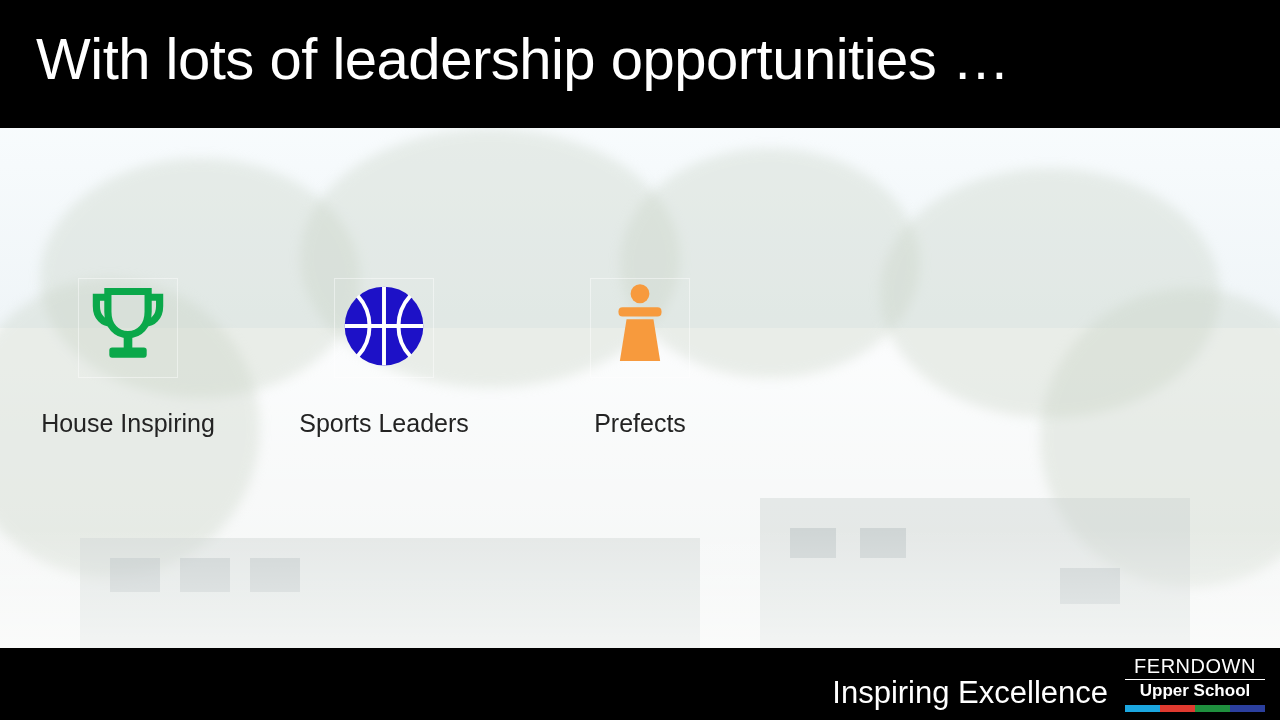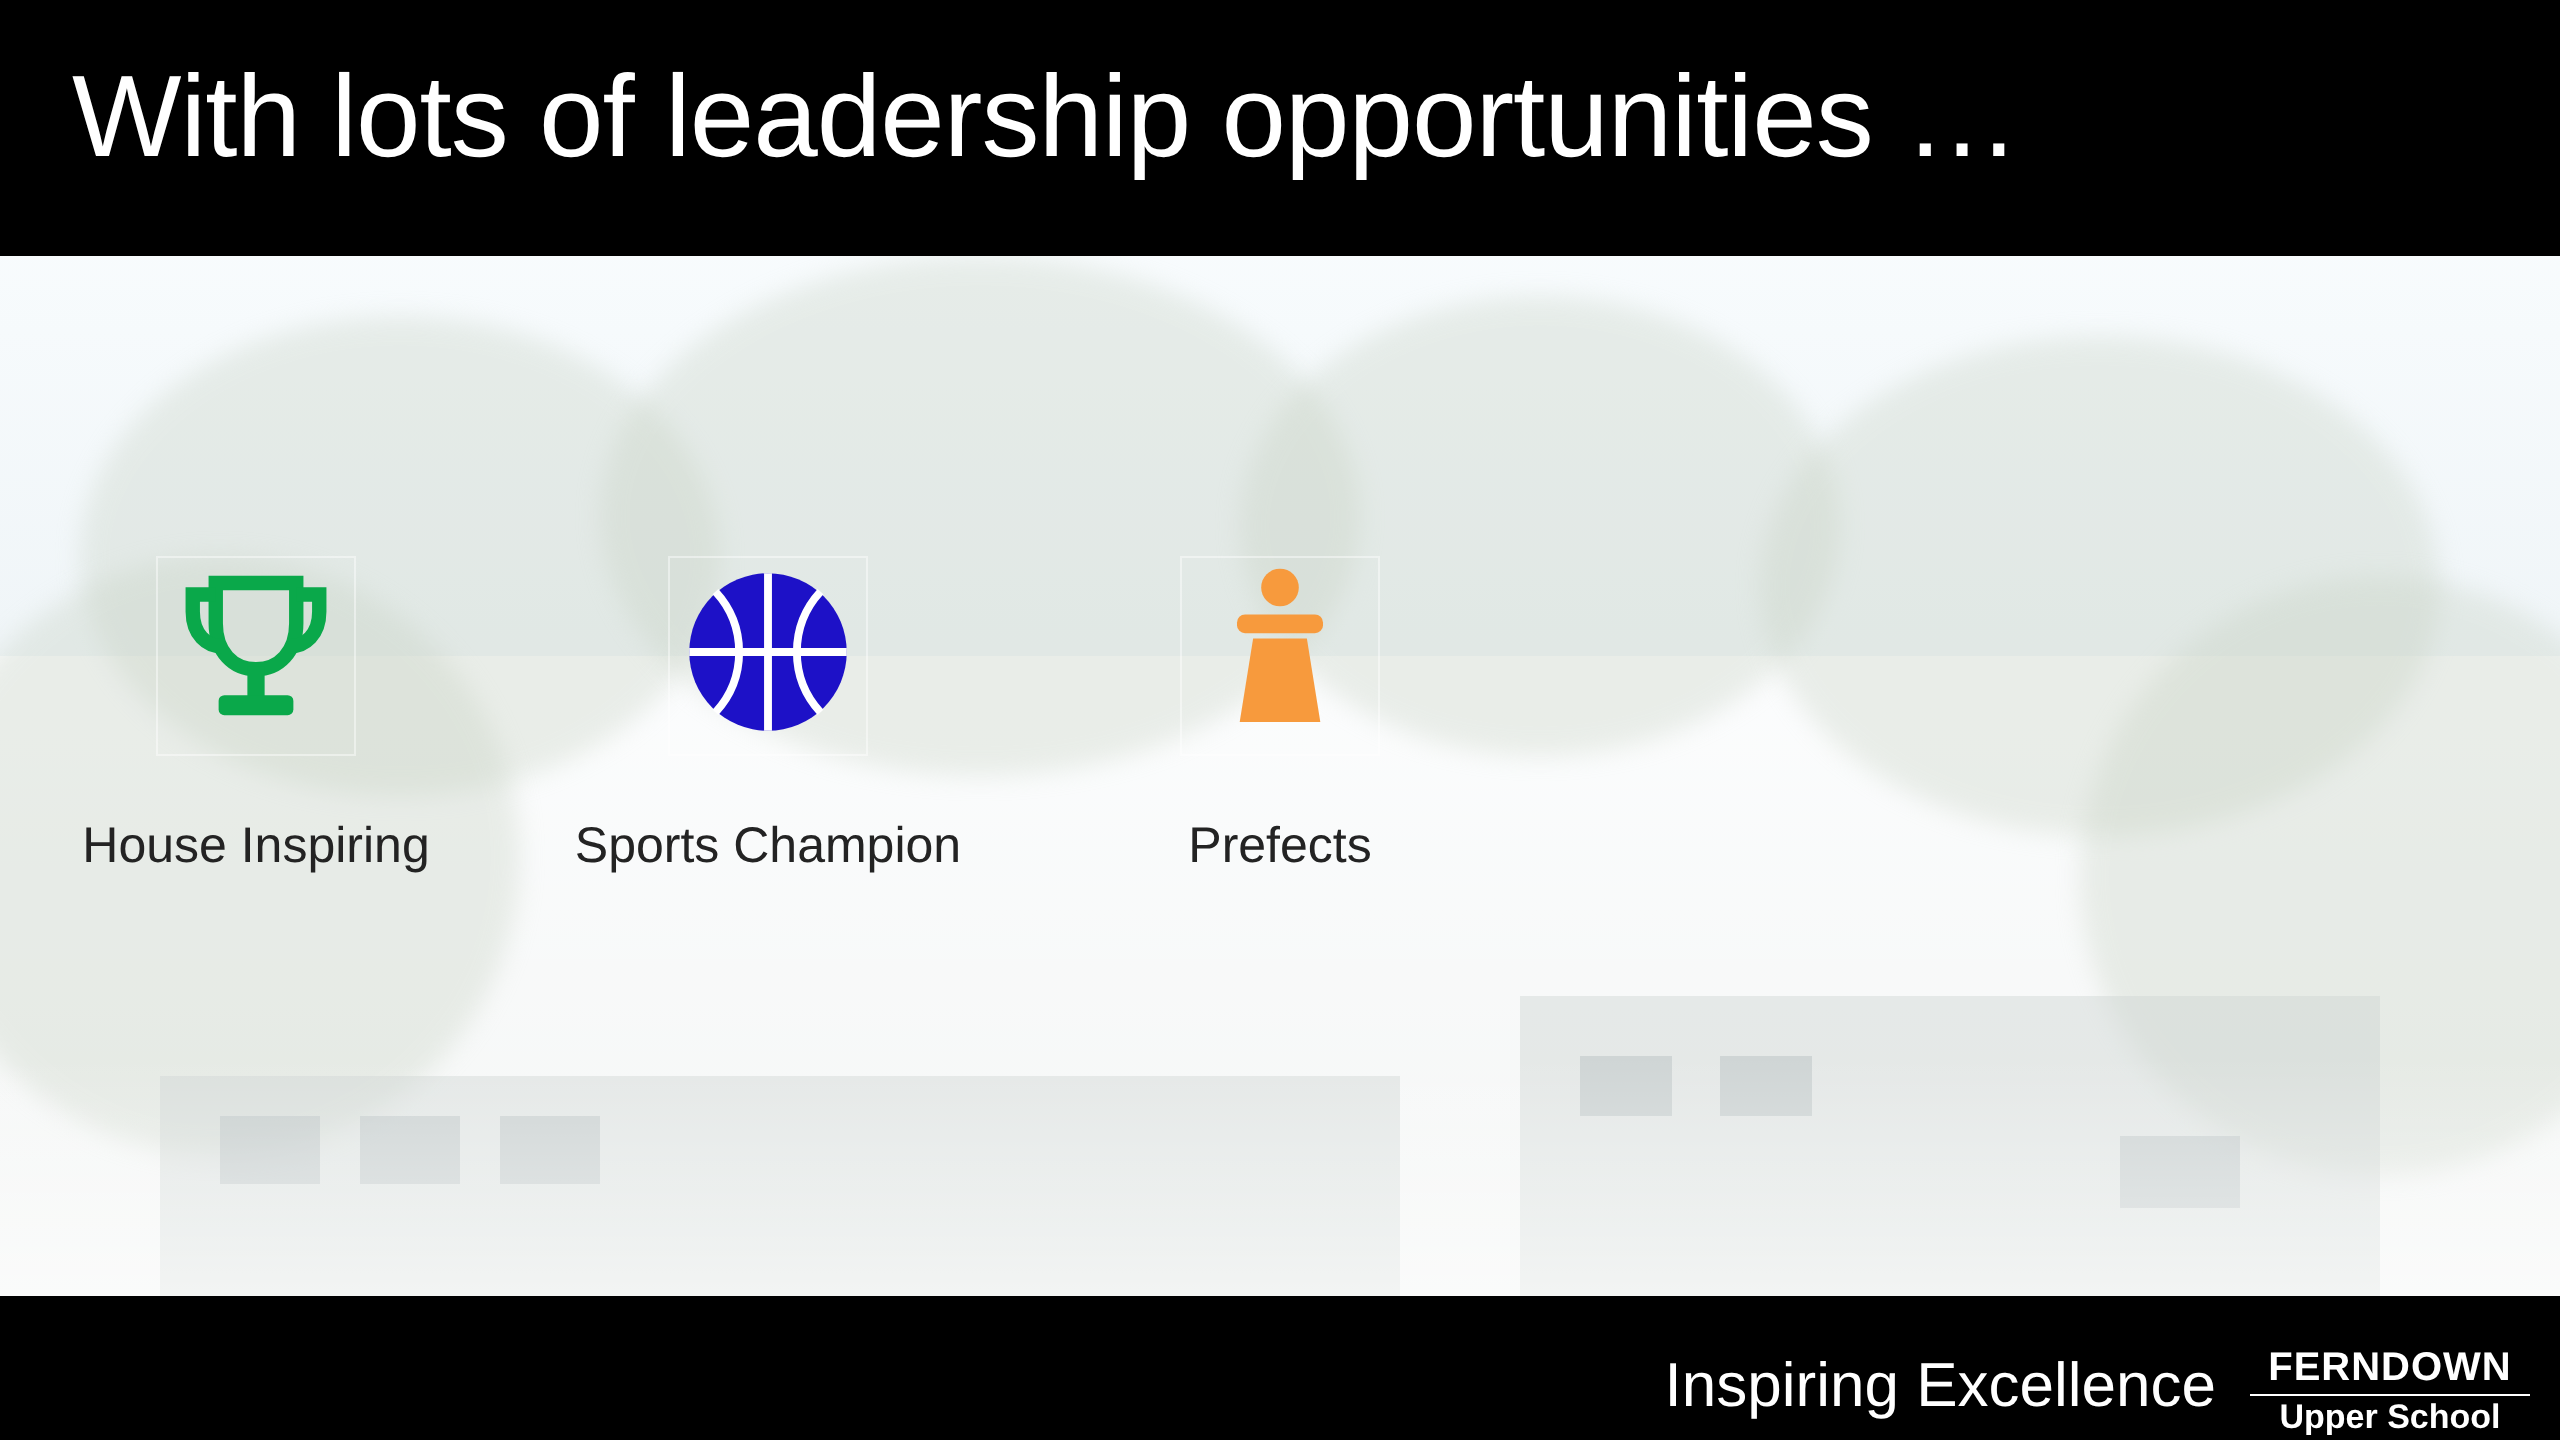--- a/index.html
+++ b/index.html
@@ -138,24 +138,23 @@
   .logo {
     position: absolute;
     right: 10px;
     top: 8px;
     width: 150px;
     text-align: center;
   }
   .logo-top {
     color: #ffffff;
     font-size: 20px;
-    font-weight: bold;
+    font-weight: normal;
     letter-spacing: 0.5px;
     line-height: 1.05;
-    margin-top: 18px;
   }
   .logo-rule {
     width: 140px;
     height: 1px;
     background: #ffffff;
     margin: 2px auto 2px auto;
   }
   .logo-sub {
     color: #ffffff;
     font-size: 17px;
@@ -226,21 +225,21 @@
               <circle cx="32" cy="32" r="30" fill="#1d11c7"></circle>
               <g stroke="#ffffff" stroke-width="3" fill="none">
                 <line x1="32" y1="2" x2="32" y2="62"></line>
                 <line x1="2" y1="32" x2="62" y2="32"></line>
                 <path d="M12 9 C24 22 24 42 12 55"></path>
                 <path d="M52 9 C40 22 40 42 52 55"></path>
               </g>
             </svg>
           </span>
         </div>
-        <div class="caption">Sports Champion</div>
+        <div class="caption">Sports Leaders</div>
       </div>
 
       <div class="item">
         <div class="icon-box">
           <span>
             <svg width="86" height="86" viewBox="0 0 64 64" aria-hidden="true">
               <circle cx="32" cy="8" r="7" fill="#f79a3d"></circle>
               <rect x="16" y="18" width="32" height="7" rx="3" fill="#f79a3d"></rect>
               <path d="M22 27 h20 l5 31 H17 Z" fill="#f79a3d"></path>
             </svg>

